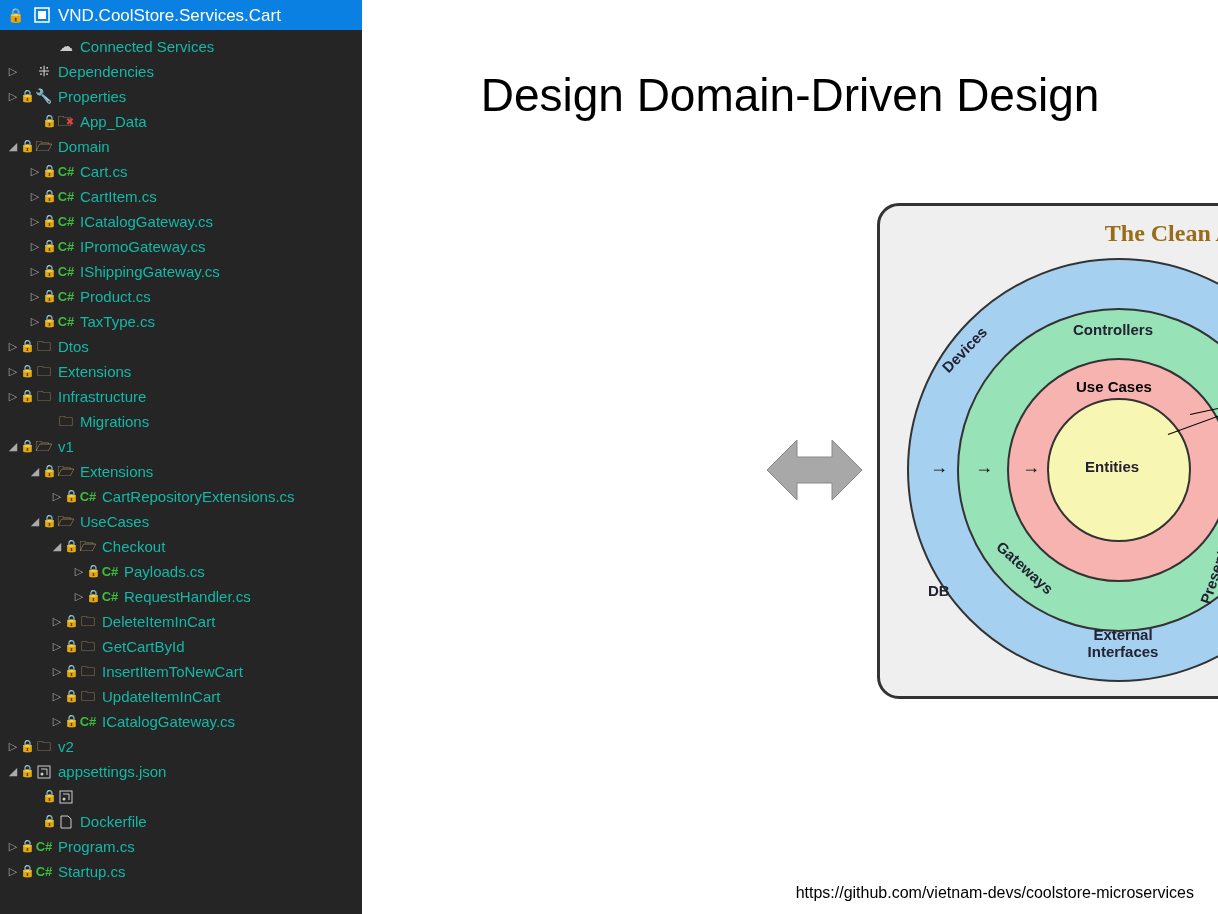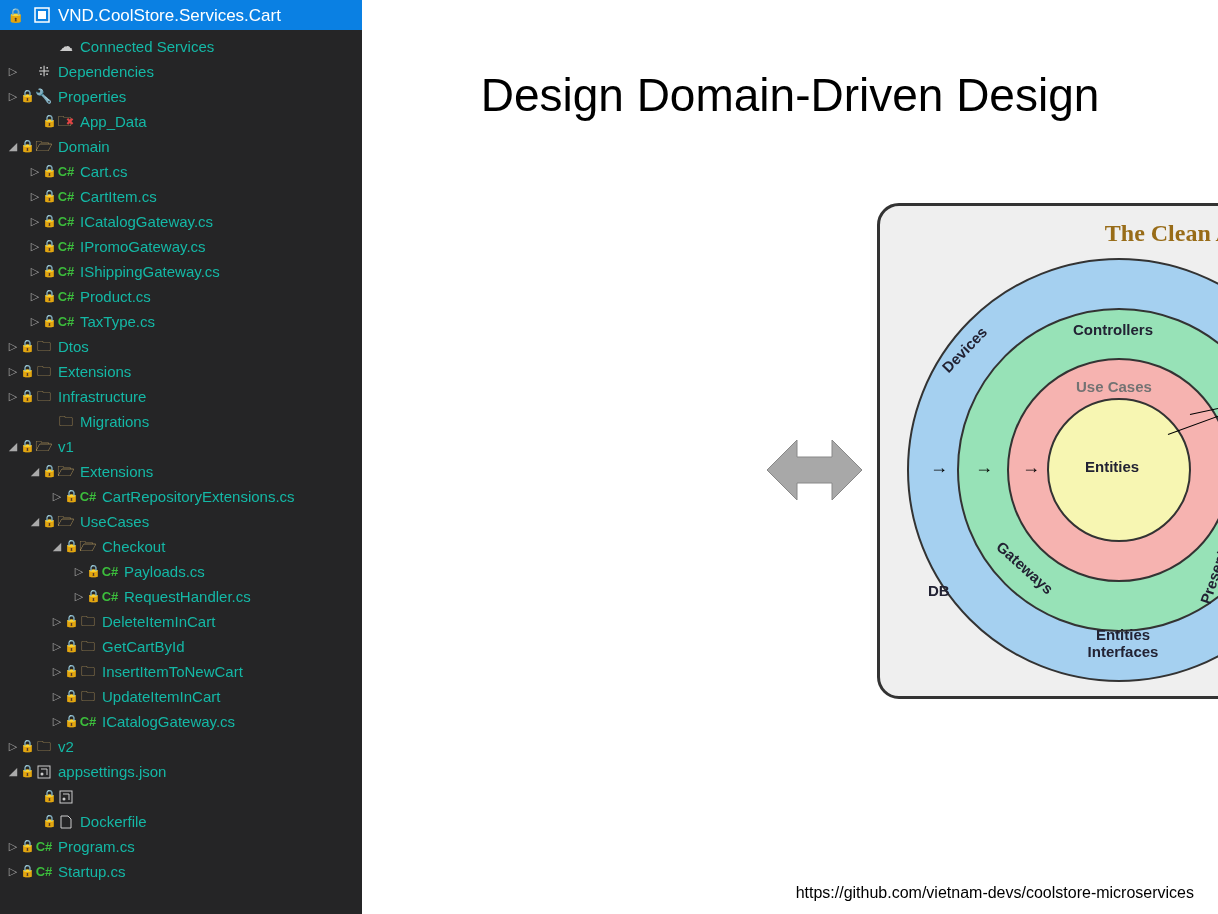--- a/index.html
+++ b/index.html
@@ -288,28 +288,28 @@
 
     <div class="arch">
       <div class="arch-title">The Clean Architecture</div>
 
       <div class="ring blue"></div>
       <div class="ring green"></div>
       <div class="ring pink"></div>
       <div class="ring yell"></div>
 
       <span class="ring-label" style="left:205px;top:252px;">Entities</span>
-      <span class="ring-label" style="left:196px;top:172px;color:#737373;">Use Cases</span>
+      <span class="ring-label" style="left:196px;top:172px;color:#000000;">Use Cases</span>
       <span class="ring-label" style="left:193px;top:115px;">Controllers</span>
       <span class="ring-label" style="left:110px;top:353px;transform:rotate(42deg);">Gateways</span>
       <span class="ring-label" style="left:298px;top:352px;transform:rotate(-72deg);">Presenters</span>
       <span class="ring-label" style="left:56px; top:135px;transform:rotate(-46deg);">Devices</span>
 
       <span class="ring-label" style="left:48px; top:376px;">DB</span>
-      <span class="ring-label" style="left:198px;top:420px;width:90px;text-align:center;">Entities Interfaces</span>
+      <span class="ring-label" style="left:198px;top:420px;width:90px;text-align:center;">External Interfaces</span>
 
       <span class="inarrow" style="left:50px;top:251px;">→</span>
       <span class="inarrow" style="left:95px;top:251px;">→</span>
       <span class="inarrow" style="left:142px;top:251px;">→</span>
 
       <div class="dline" style="left:288px;top:228px;width:195px;transform:rotate(-20deg);"></div>
       <div class="dline" style="left:310px;top:208px;width:175px;transform:rotate(-12deg);"></div>
 
       <div class="mini">
         

